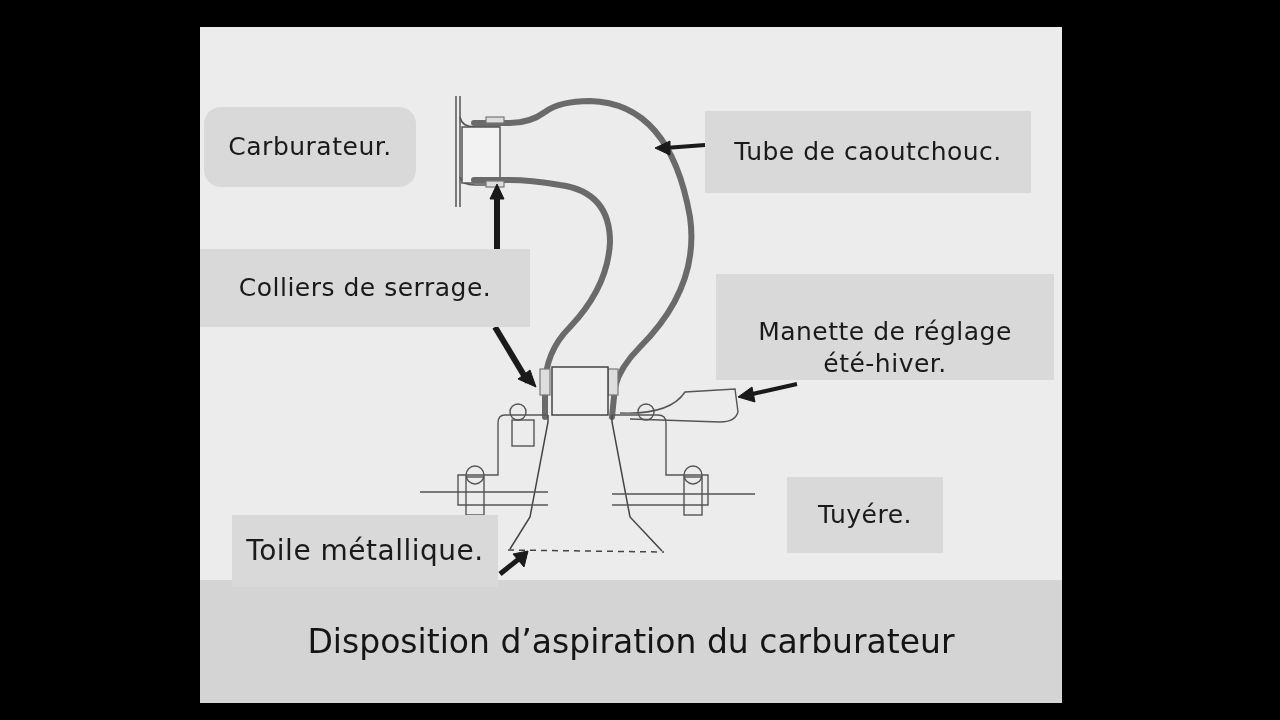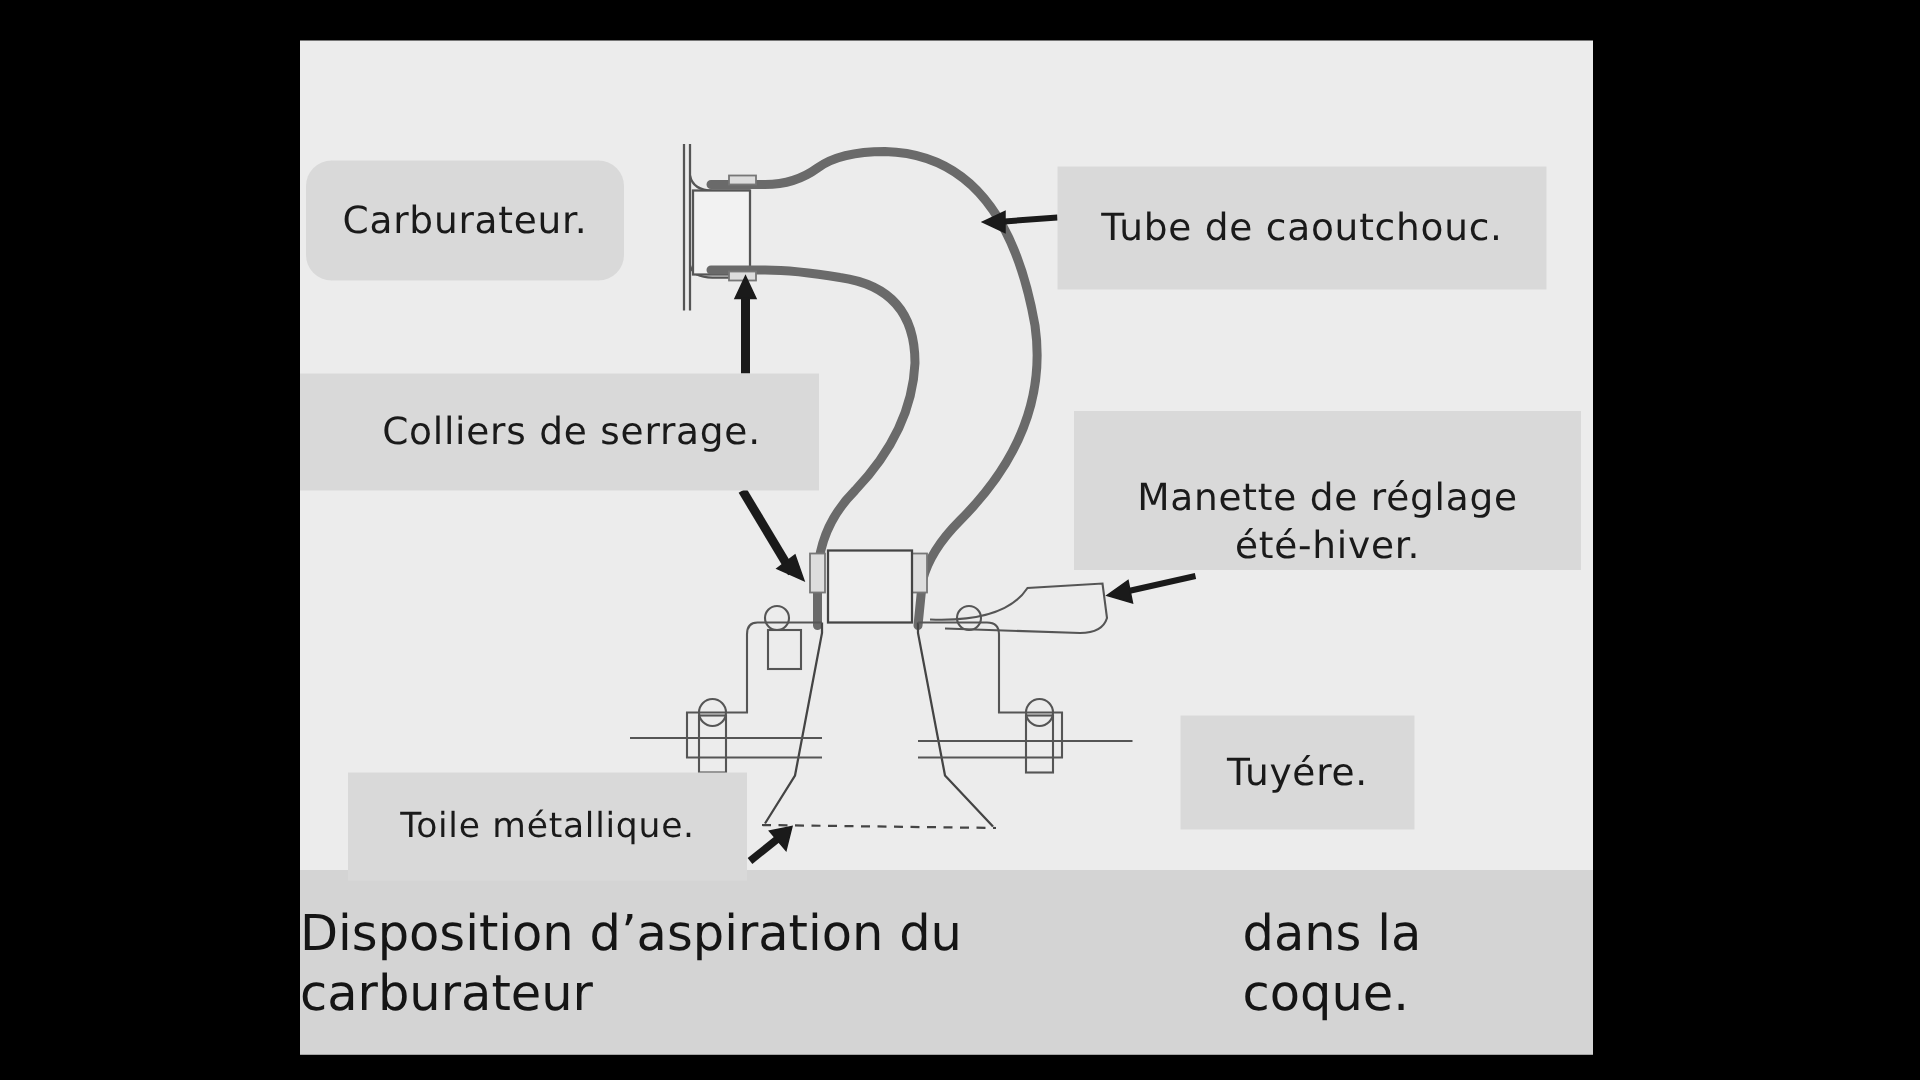--- a/index.html
+++ b/index.html
@@ -90,35 +90,34 @@
   </svg>
 
   <div class="label-box" style="left:4px; top:80px; width:212px; height:80px;border-radius:17px;">
     <span>Carburateur.</span>
   </div>
 
   <div class="label-box" style="left:505px; top:84px; width:326px; height:82px;">
     <span>Tube de caoutchouc.</span>
   </div>
 
-  <div class="label-box" style="left:0px; top:222px; width:330px; height:78px;padding-left:16px;">
+  <div class="label-box" style="left:0px; top:222px; width:330px; height:78px;">
     <span>Colliers de serrage.</span>
   </div>
 
   <div class="label-box" style="left:516px; top:247px; width:338px; height:106px; flex-direction:column;justify-content:flex-end;">
     <span>Manette de réglage</span>
     <span>été-hiver.</span>
   </div>
 
   <div class="label-box" style="left:587px; top:450px; width:156px; height:76px;">
     <span>Tuyére.</span>
   </div>
 
   <div class="caption-band">
     <span>Disposition d’aspiration du carburateur</span>
-    <span>dans la coque.</span>
   </div>
 
-  <div class="label-box" style="left:32px; top:488px; width:266px; height:72px; font-size:23px;">
+  <div class="label-box" style="left:32px; top:488px; width:266px; height:72px; font-size:28px;">
     <span>Toile métallique.</span>
   </div>
 
 </div>
 
 </body></html>

